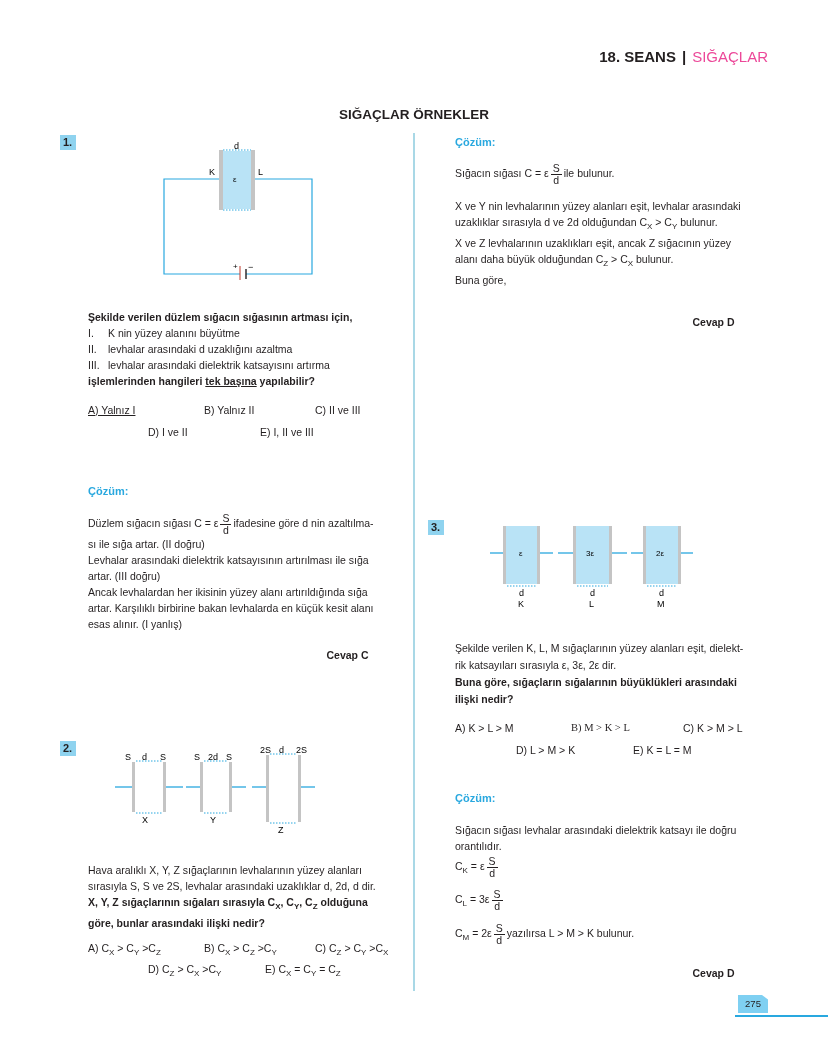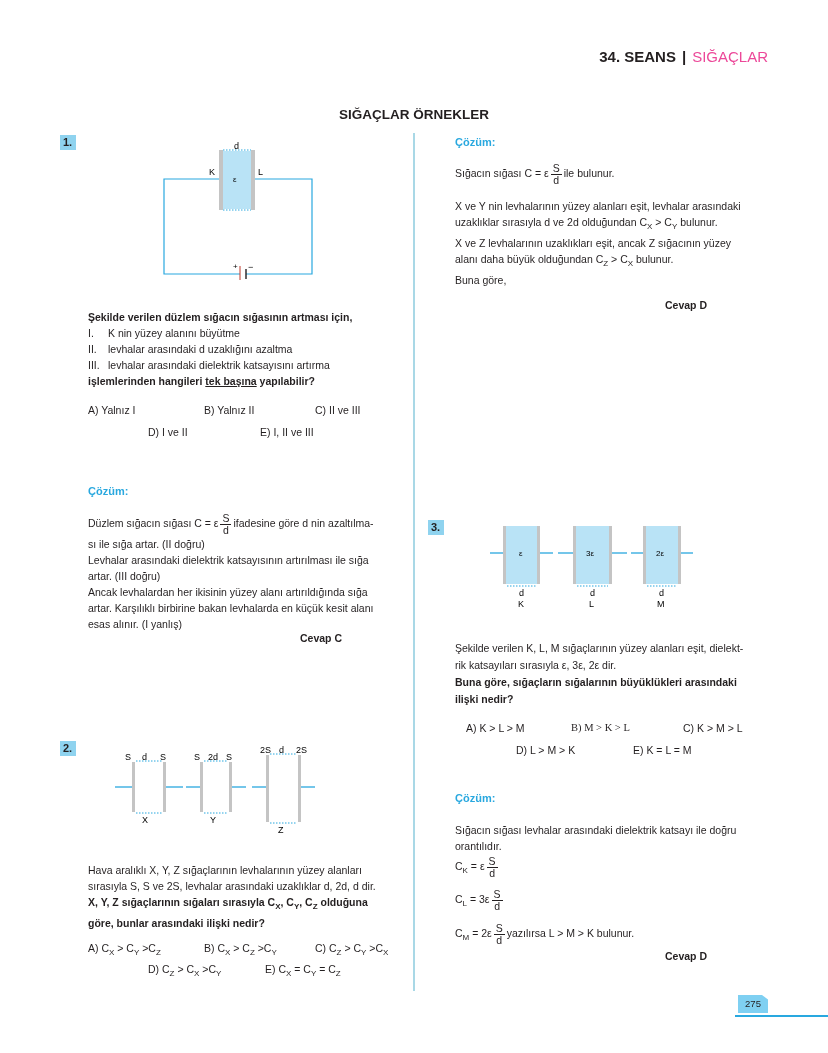--- a/index.html
+++ b/index.html
@@ -8,34 +8,34 @@
   .hdr{top:48px;right:60px;font-size:15px;white-space:nowrap;}
   .hdr .num{font-weight:bold;color:#231f20;}
   .hdr .sep{font-weight:bold;margin:0 6px;}
   .hdr .topic{color:#ec4899;}
   .title{top:107px;left:0;width:828px;text-align:center;font-weight:bold;font-size:13.5px;}
   .divider{left:413px;top:133px;width:1.5px;height:858px;background:#a9d8e6;}
   .qnum{background:#8fd3ef;font-weight:bold;font-size:11px;padding:1px 4px 1px 3px;line-height:13px;}
   .para{line-height:16px;}
   .bold{font-weight:bold;}
   .sol{color:#29a8df;font-weight:bold;font-size:11px;}
-  .ans{font-weight:bold;text-align:left;}
+  .ans{font-weight:bold;text-align:center;margin-top:17px;}
   .frac{display:inline-flex;flex-direction:column;align-items:center;vertical-align:middle;line-height:11px;margin:0 2px;}
   .frac .n{border-bottom:1px solid #231f20;padding:0 2px;}
   sub{font-size:8px;}
   .opt{position:absolute;white-space:nowrap;}
   .pagebox{right:60px;top:995px;width:30px;height:18px;background:#7fd0f2;font-size:9.5px;text-align:center;line-height:18px;clip-path:polygon(0 0,80% 0,100% 25%,100% 100%,0 100%);}
   .pageline{left:735px;top:1015px;width:93px;height:2px;background:#29a8df;}
   svg text{font-family:"Liberation Sans",sans-serif;}
 </style>
 </head>
 <body>
 
 <div class="abs hdr">
-  <span class="num">34. SEANS</span><span class="sep">|</span><span class="topic">SIĞAÇLAR</span>
+  <span class="num">18. SEANS</span><span class="sep">|</span><span class="topic">SIĞAÇLAR</span>
 </div>
 <div class="abs title">SIĞAÇLAR ÖRNEKLER</div>
 <div class="abs divider"></div>
 
 <div class="abs qnum" style="left:60px;top:135px;">1.</div>
 <svg class="abs" style="left:160px;top:138px;" width="160" height="142">
   <rect x="62" y="13" width="30" height="58" fill="#b9e3f6"></rect>
   <rect x="59" y="12" width="4" height="60" fill="#c4c4c4"></rect>
   <rect x="91" y="12" width="4" height="60" fill="#c4c4c4"></rect>
   <line x1="63" y1="12" x2="91" y2="12" stroke="#29a8df" stroke-dasharray="1.5,1.5"></line>
@@ -52,21 +52,21 @@
   <text x="88" y="132" font-size="9">−</text>
 </svg>
 
 <div class="abs para" style="left:88px;top:309px;width:320px;">
   <div class="bold">Şekilde verilen düzlem sığacın sığasının artması için,</div>
   <div><span style="display:inline-block;width:20px">I.</span><span>K nin yüzey alanını büyütme</span></div>
   <div><span style="display:inline-block;width:20px">II.</span><span>levhalar arasındaki d uzaklığını azaltma</span></div>
   <div><span style="display:inline-block;width:20px">III.</span><span>levhalar arasındaki dielektrik katsayısını artırma</span></div>
   <div class="bold"><span>işlemlerinden hangileri </span><u>tek başına</u><span> yapılabilir?</span></div>
 </div>
-<div class="opt" style="left:88px;top:404px;">A) Yalnız I</div>
+<div class="opt" style="left:88px;top:404px;text-decoration:underline;">A) Yalnız I</div>
 <div class="opt" style="left:204px;top:404px;">B) Yalnız II</div>
 <div class="opt" style="left:315px;top:404px;">C) II ve III</div>
 <div class="opt" style="left:148px;top:426px;">D) I ve II</div>
 <div class="opt" style="left:260px;top:426px;">E) I, II ve III</div>
 
 <div class="abs sol" style="left:88px;top:485px;">Çözüm:</div>
 <div class="abs para" style="left:88px;top:513px;width:307px;text-align:justify;">
   <div><span>Düzlem sığacın sığası C = ε</span><span class="frac">
         <span class="n">S</span>
         <span>d</span>
@@ -177,21 +177,21 @@
   <text x="171" y="74" font-size="9">d</text>
   <text x="169" y="85" font-size="9">M</text>
 </svg>
 
 <div class="abs para" style="left:455px;top:640px;width:307px;text-align:justify;line-height:17px;">
   <div>Şekilde verilen K, L, M sığaçlarının yüzey alanları eşit, dielekt-</div>
   <div>rik katsayıları sırasıyla ε, 3ε, 2ε dir.</div>
   <div class="bold">Buna göre, sığaçların sığalarının büyüklükleri arasındaki</div>
   <div class="bold">ilişki nedir?</div>
 </div>
-<div class="opt" style="left:455px;top:722px;margin-left:11px;">A) K &gt; L &gt; M</div>
+<div class="opt" style="left:455px;top:722px;">A) K &gt; L &gt; M</div>
 <div class="opt" style="left:571px;top:722px;font-family:Liberation Serif, serif;">B) M &gt; K &gt; L</div>
 <div class="opt" style="left:683px;top:722px;">C) K &gt; M &gt; L</div>
 <div class="opt" style="left:516px;top:744px;">D) L &gt; M &gt; K</div>
 <div class="opt" style="left:633px;top:744px;">E) K = L = M</div>
 
 <div class="abs sol" style="left:455px;top:792px;">Çözüm:</div>
 <div class="abs para" style="left:455px;top:822px;width:307px;text-align:justify;">
   <div>Sığacın sığası levhalar arasındaki dielektrik katsayı ile doğru</div>
   <div>orantılıdır.</div>
   <div style="margin-top:2px"><span>C</span><sub>K</sub><span> = ε</span><span class="frac">

